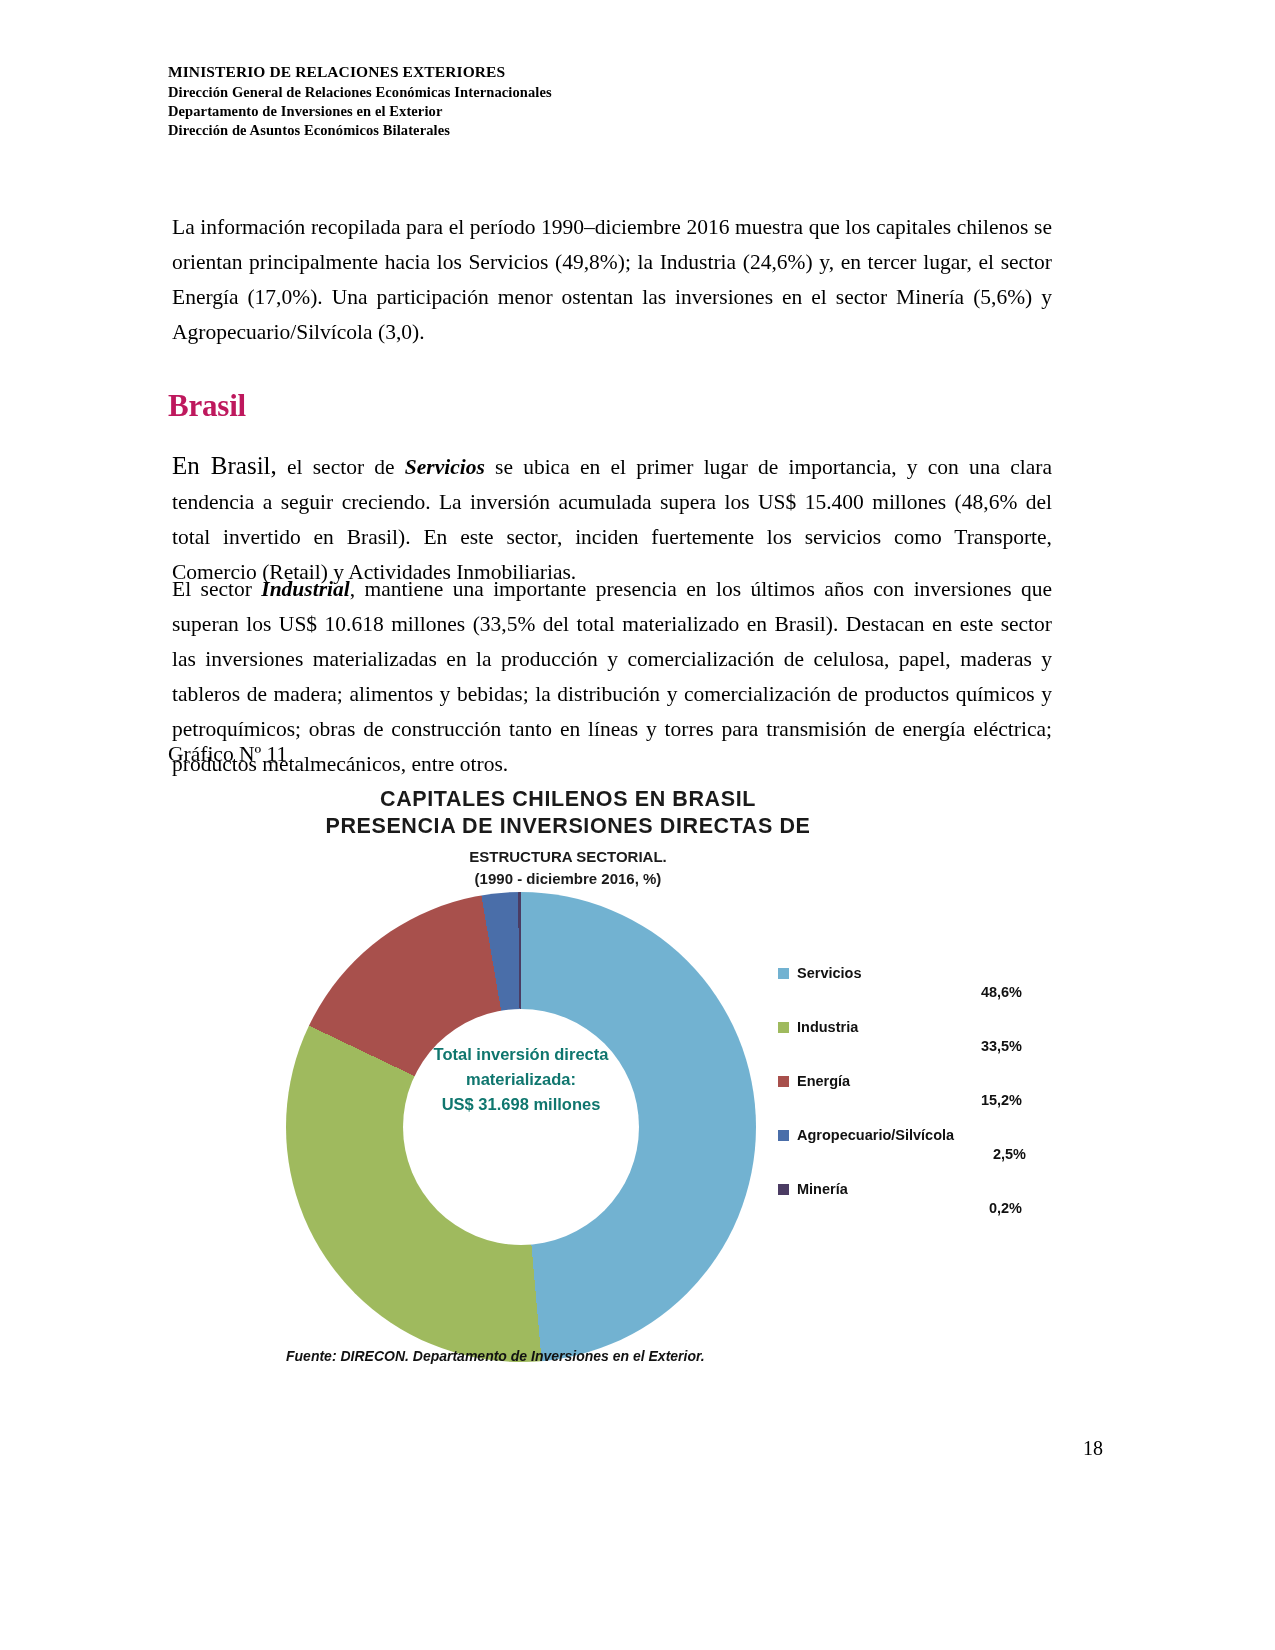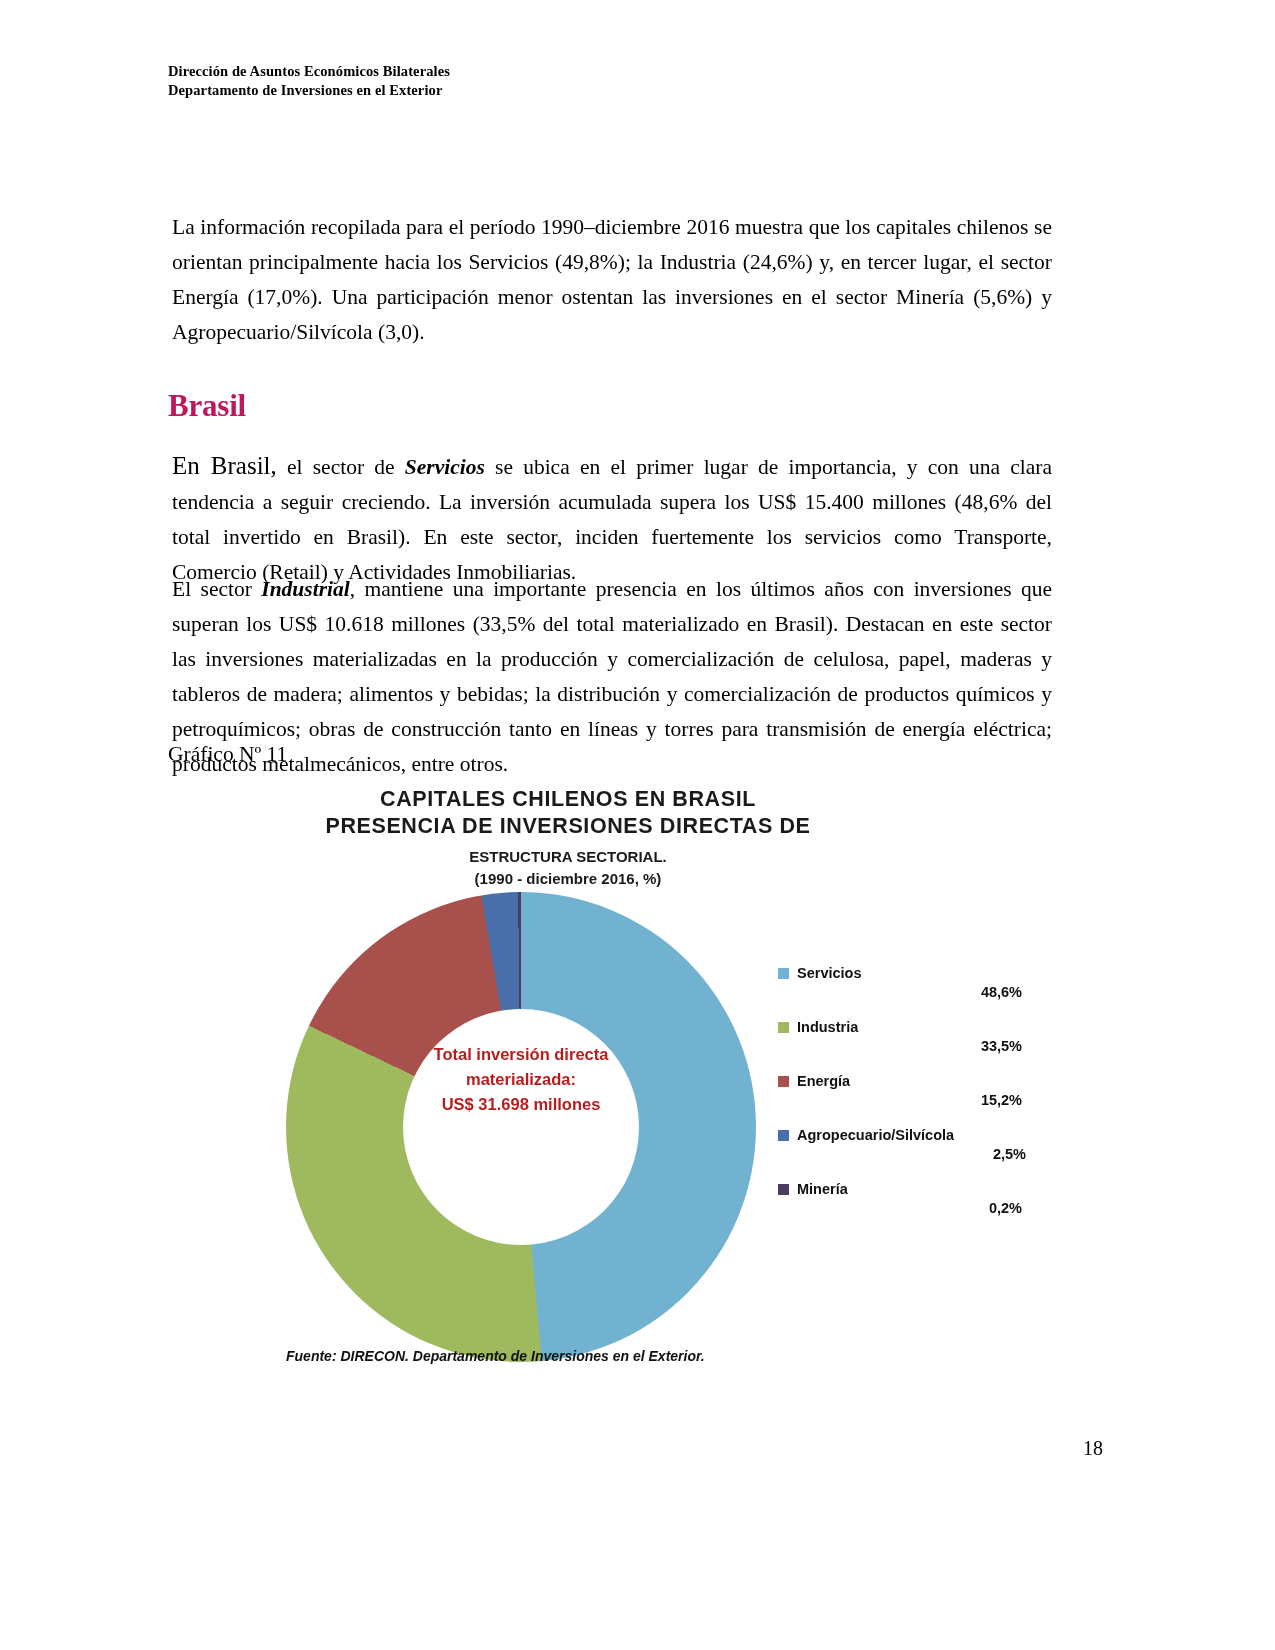--- a/index.html
+++ b/index.html
@@ -143,21 +143,21 @@
   .center-text {
     position: absolute;
     left: 117px;
     top: 150px;
     width: 236px;
     text-align: center;
     font-family: "Liberation Sans", "DejaVu Sans", sans-serif;
     font-weight: bold;
     font-size: 16.5px;
     line-height: 25px;
-    color: #b91c1c;
+    color: #0f766e;
   }
 
   
   .legend {
     position: absolute;
     left: 538px;
     top: 178px;
     width: 250px;
   }
   .legend-item {
@@ -223,22 +223,24 @@
     font-style: italic;
     font-family: "Liberation Serif", "DejaVu Serif", serif;
   }
 </style>
 </head>
 <body>
 
 <div class="page">
 
   <div class="doc-header">
+    <div class="line l1">MINISTERIO DE RELACIONES EXTERIORES</div>
+    <div class="line l2">Dirección General de Relaciones Económicas Internacionales</div>
+    <div class="line l4">Departamento de Inversiones en el Exterior</div>
     <div class="line l3">Dirección de Asuntos Económicos Bilaterales</div>
-    <div class="line l4">Departamento de Inversiones en el Exterior</div>
   </div>
 
   <div class="body-block" id="p-intro">
     <p class="para">La información recopilada para el período 1990–diciembre 2016 muestra que los capitales chilenos se orientan principalmente hacia los Servicios (49,8%); la Industria (24,6%) y, en tercer lugar, el sector Energía (17,0%). Una participación menor ostentan las inversiones en el sector Minería (5,6%) y Agropecuario/Silvícola (3,0).</p>
   </div>
 
   <div id="h-brasil">Brasil</div>
 
   <div class="body-block" id="p-servicios">
     <p class="para"><span class="big-lead">En Brasil,</span><span> el sector de </span><span class="bi">Servicios</span><span> se ubica en el primer lugar de importancia, y con una clara tendencia a seguir creciendo. La inversión acumulada supera los US$ 15.400 millones (48,6% del total invertido en Brasil). En este sector, inciden fuertemente los servicios como Transporte, Comercio (Retail) y Actividades Inmobiliarias.</span></p>

